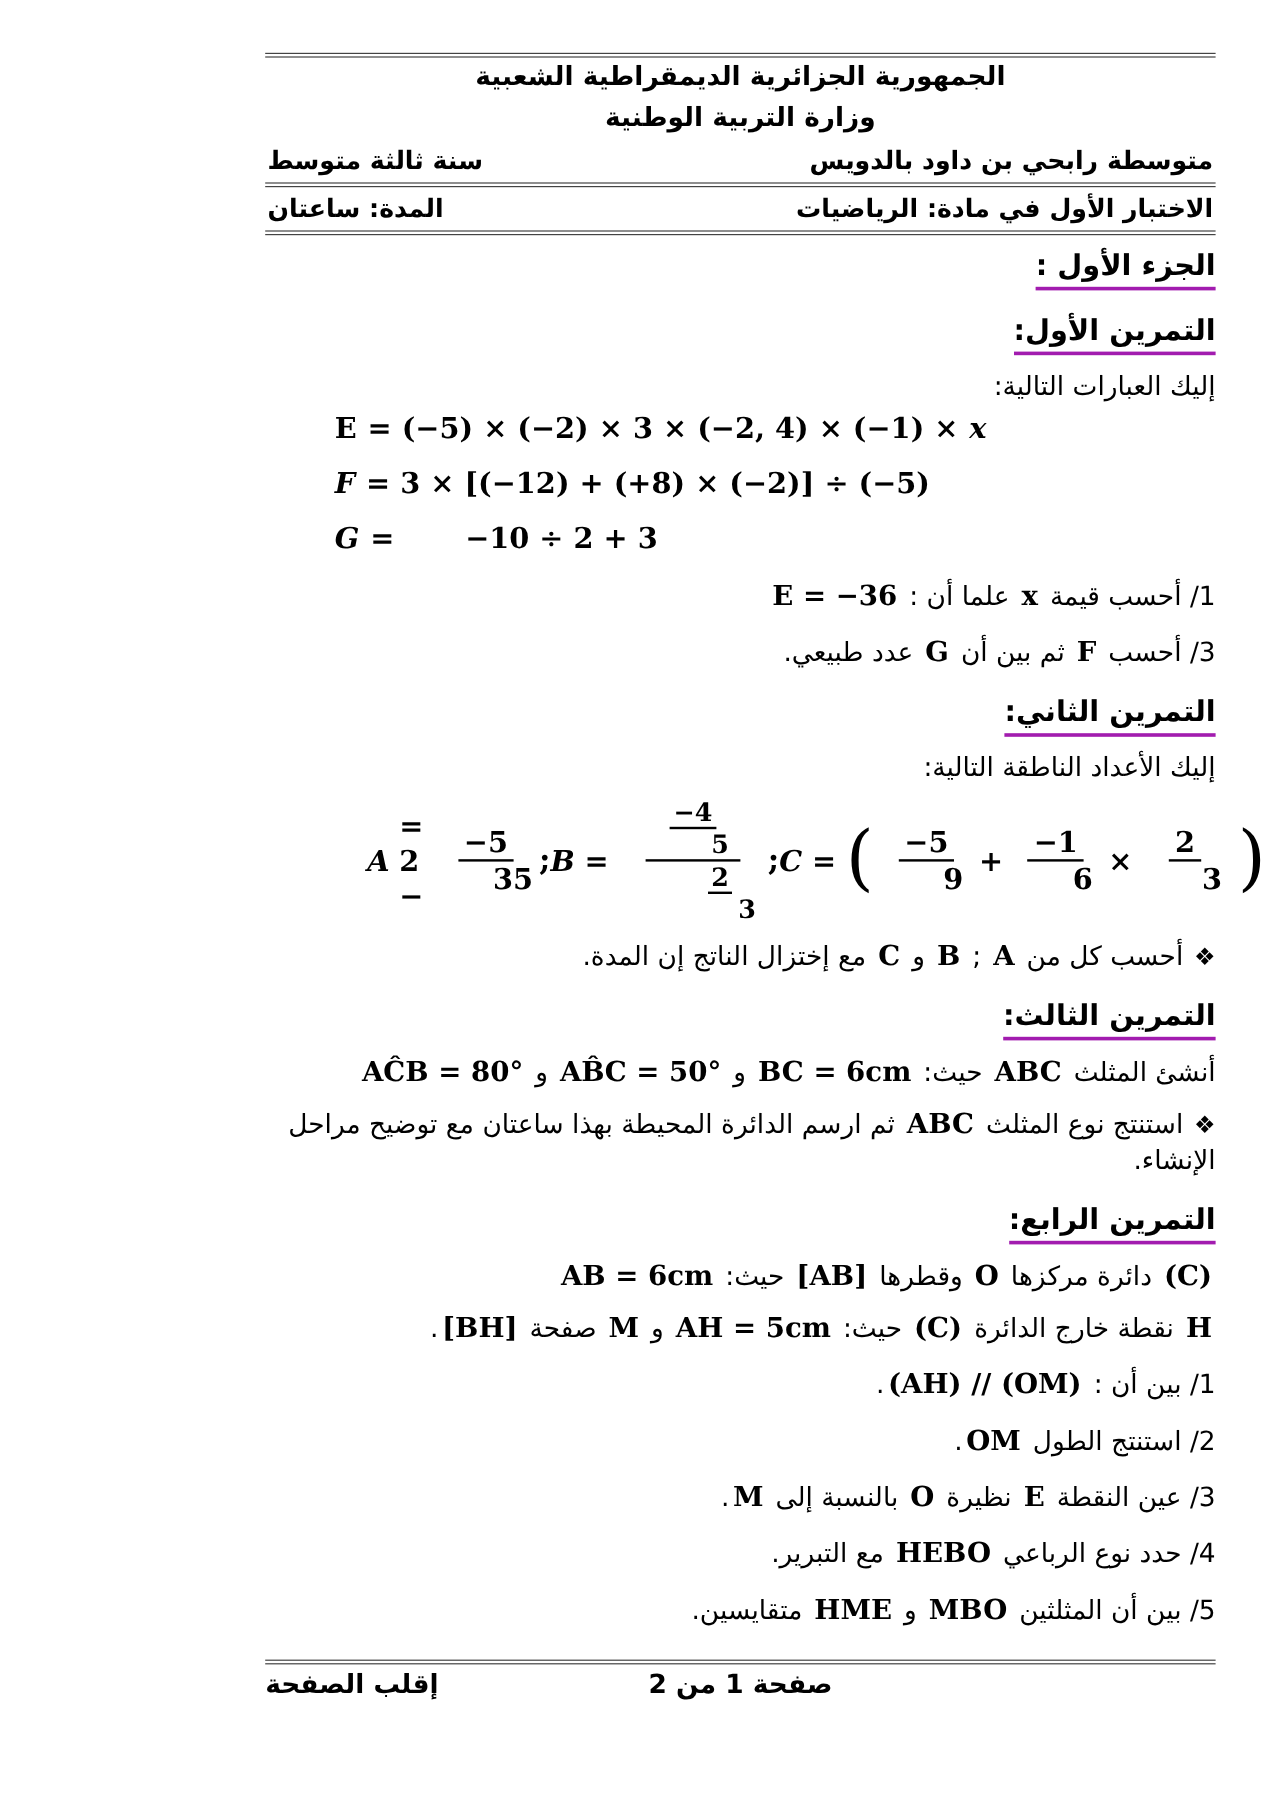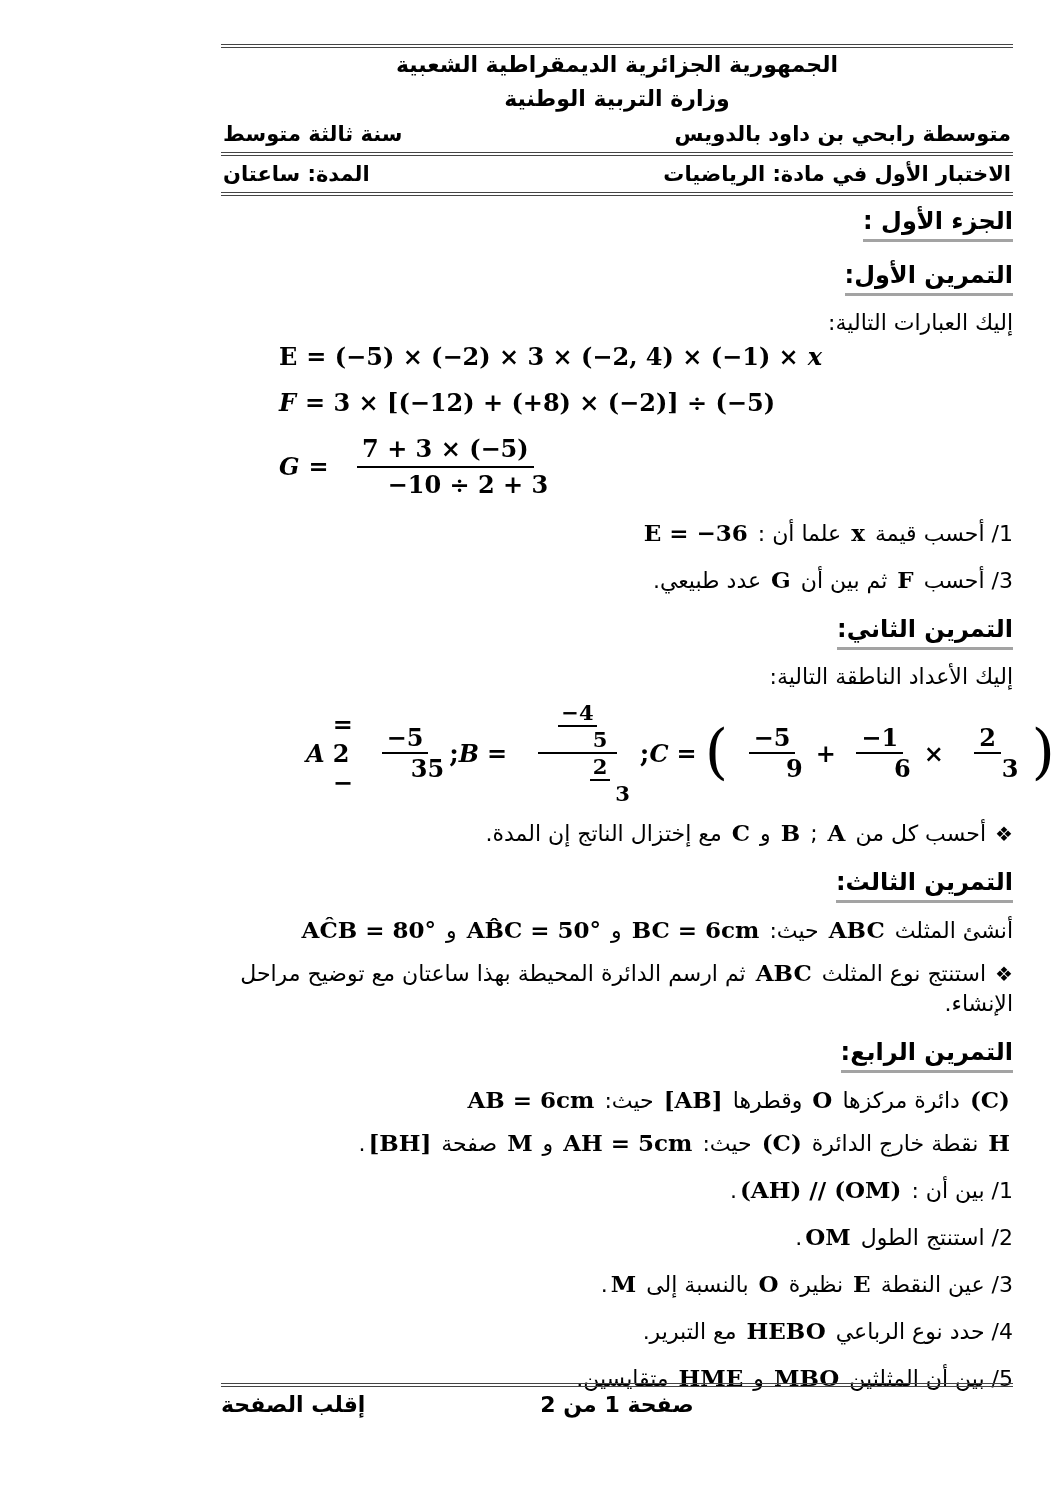--- a/index.html
+++ b/index.html
@@ -11,21 +11,21 @@
     background:#fff;color:#000;
     font-family:"DejaVu Sans",sans-serif;
     direction:rtl;
     overflow:hidden;
   }
   .rule{border-top:4px double #444;height:0;}
   .hdr-center{text-align:center;font-weight:bold;font-size:22px;line-height:34px;}
   .hdr-row{display:flex;justify-content:space-between;align-items:baseline;
     font-weight:bold;font-size:21px;line-height:34px;padding:1px 2px;}
   .sec{margin:16px 0 0;font-size:24px;font-weight:bold;line-height:34px;}
-  .sec .u{border-bottom:3px solid #a3a3a3;padding-bottom:1px;display:inline-block;}
+  .sec .u{border-bottom:3px solid #a21caf;padding-bottom:1px;display:inline-block;}
   .part1{margin-top:8px;}
   .txt{margin:12px 0 0;font-size:22px;line-height:30px;font-weight:normal;}
   .q{margin-top:16px;}
   
   .m{font-family:"DejaVu Serif",serif;font-weight:bold;
      font-size:23px;padding:0 3px;}
   .dot{padding:0;}
   
   .eq{direction:ltr;text-align:left;margin:12px 0 0;padding-left:58px;
       display:flex;align-items:center;gap:9px;
@@ -90,21 +90,20 @@
 
   <p class="eq">
     <span class="mv mi">F</span>
     <span>= 3 × [(−12) + (+8) × (−2)] ÷ (−5)</span>
   </p>
 
   <p class="eq">
     <span class="mv mi">G</span>
     <span>=</span>
     <span class="frac">
-      <span class="fnum">7 + 3 × (−5)</span>
       <span class="fden">−10 ÷ 2 + 3</span>
     </span>
   </p>
 
   <p class="txt q">
     <span>1/</span>
     <span>أحسب قيمة</span>
     <span class="m" dir="ltr">x</span>
     <span>علما أن :</span>
     <span class="m" dir="ltr">E = −36</span>

